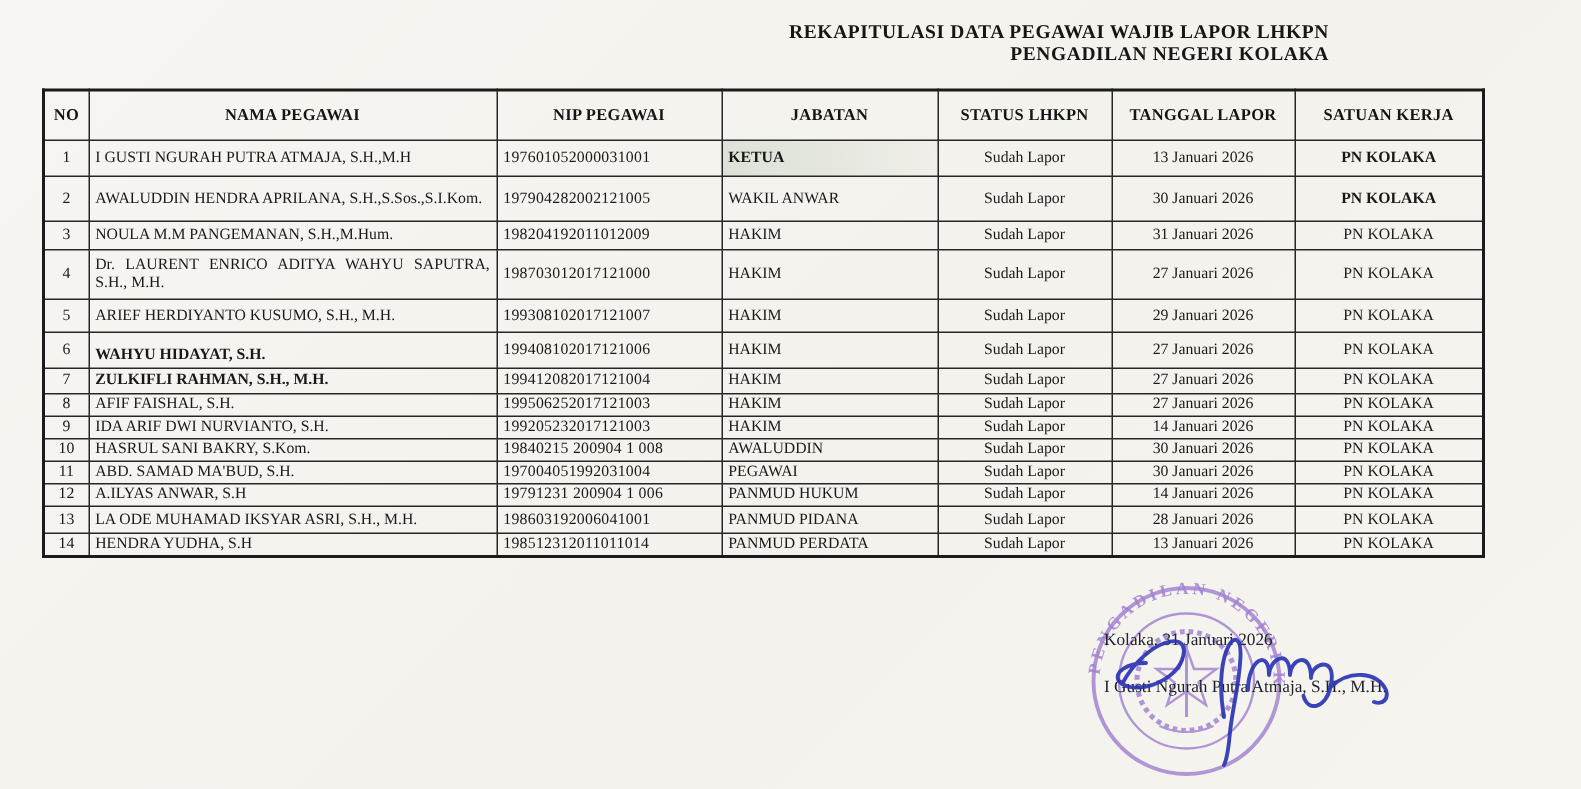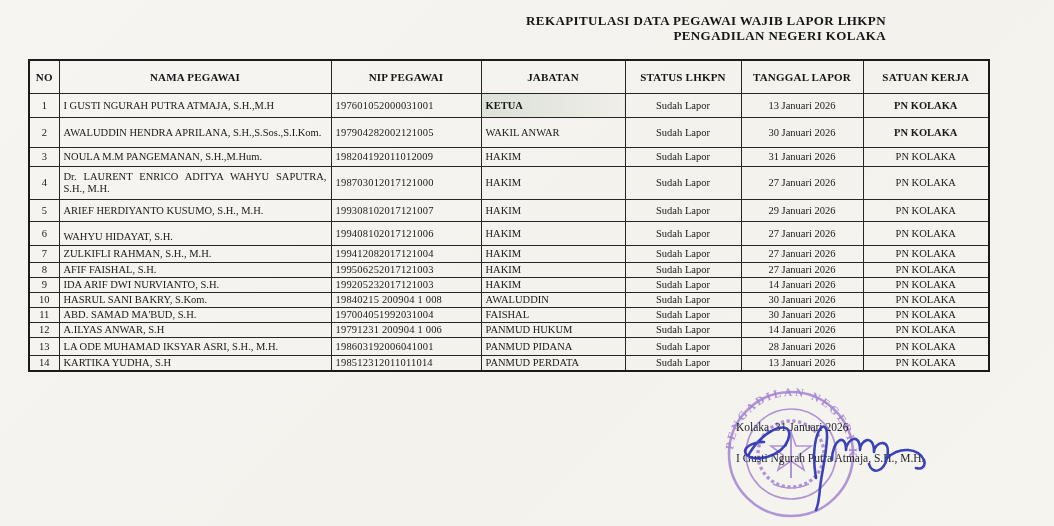--- a/index.html
+++ b/index.html
@@ -32,21 +32,21 @@
   .c-tgl{text-align:center;}
   .c-sat{text-align:center;}
   
   tr.r1{height:24px;} tr.r2{height:30px;} tr.r3{height:19px;} tr.r4{height:33px;}
   tr.r5{height:22px;} tr.r6{height:24px;} tr.r7{height:17px;} tr.r8{height:15px;}
   tr.r9{height:15px;} tr.r10{height:15px;} tr.r11{height:15px;} tr.r12{height:15px;}
   tr.r13{height:18px;} tr.r14{height:15px;} tr.r15{height:17px;}
   
   tr.r1 .c-jab{font-weight:bold;background:linear-gradient(90deg,#dde1d8 0%,#e6e8e0 55%,#f0efe9 100%);}
   tr.r1 .c-sat,tr.r2 .c-sat{font-weight:bold;}
-  tr.r6 .c-nama,tr.r7 .c-nama{vertical-align:bottom;padding-bottom:2px;}
+  tr.r6 .c-nama,tr.r7 .c-nama{vertical-align:bottom;padding-bottom:2px;font-weight:bold;}
   
   .sig-date{position:absolute;left:736px;top:400px;font-size:11.5px;color:#23232c;z-index:3;margin-top:21px;}
   .sig-name{position:absolute;left:736px;top:452px;font-size:11.5px;color:#1f1f28;z-index:3;white-space:nowrap;}
   .stamp{position:absolute;left:717px;top:386px;z-index:2;opacity:.8;}
   .signature{position:absolute;left:724px;top:398px;z-index:4;}
 </style>
 </head>
 <body>
 
 <div class="title-wrap">
@@ -163,21 +163,21 @@
     <td class="c-nip">19840215 200904 1 008</td>
     <td class="c-jab">AWALUDDIN</td>
     <td class="c-status">Sudah Lapor</td>
     <td class="c-tgl">30 Januari 2026</td>
     <td class="c-sat">PN KOLAKA</td>
   </tr>
   <tr class="r11">
     <td class="c-no">11</td>
     <td class="c-nama">ABD. SAMAD MA'BUD, S.H.</td>
     <td class="c-nip">197004051992031004</td>
-    <td class="c-jab">FAISHAL</td>
+    <td class="c-jab">PEGAWAI</td>
     <td class="c-status">Sudah Lapor</td>
     <td class="c-tgl">30 Januari 2026</td>
     <td class="c-sat">PN KOLAKA</td>
   </tr>
   <tr class="r12">
     <td class="c-no">12</td>
     <td class="c-nama">A.ILYAS ANWAR, S.H</td>
     <td class="c-nip">19791231 200904 1 006</td>
     <td class="c-jab">PANMUD HUKUM</td>
     <td class="c-status">Sudah Lapor</td>
@@ -188,21 +188,21 @@
     <td class="c-no">13</td>
     <td class="c-nama">LA ODE MUHAMAD IKSYAR ASRI, S.H., M.H.</td>
     <td class="c-nip">198603192006041001</td>
     <td class="c-jab">PANMUD PIDANA</td>
     <td class="c-status">Sudah Lapor</td>
     <td class="c-tgl">28 Januari 2026</td>
     <td class="c-sat">PN KOLAKA</td>
   </tr>
   <tr class="r14">
     <td class="c-no">14</td>
-    <td class="c-nama">KARTIKA YUDHA, S.H</td>
+    <td class="c-nama">HENDRA YUDHA, S.H</td>
     <td class="c-nip">198512312011011014</td>
     <td class="c-jab">PANMUD PERDATA</td>
     <td class="c-status">Sudah Lapor</td>
     <td class="c-tgl">13 Januari 2026</td>
     <td class="c-sat">PN KOLAKA</td>
   </tr>
   </tbody>
 </table>
 
 <svg class="stamp" width="148" height="140" viewBox="0 0 148 140">

